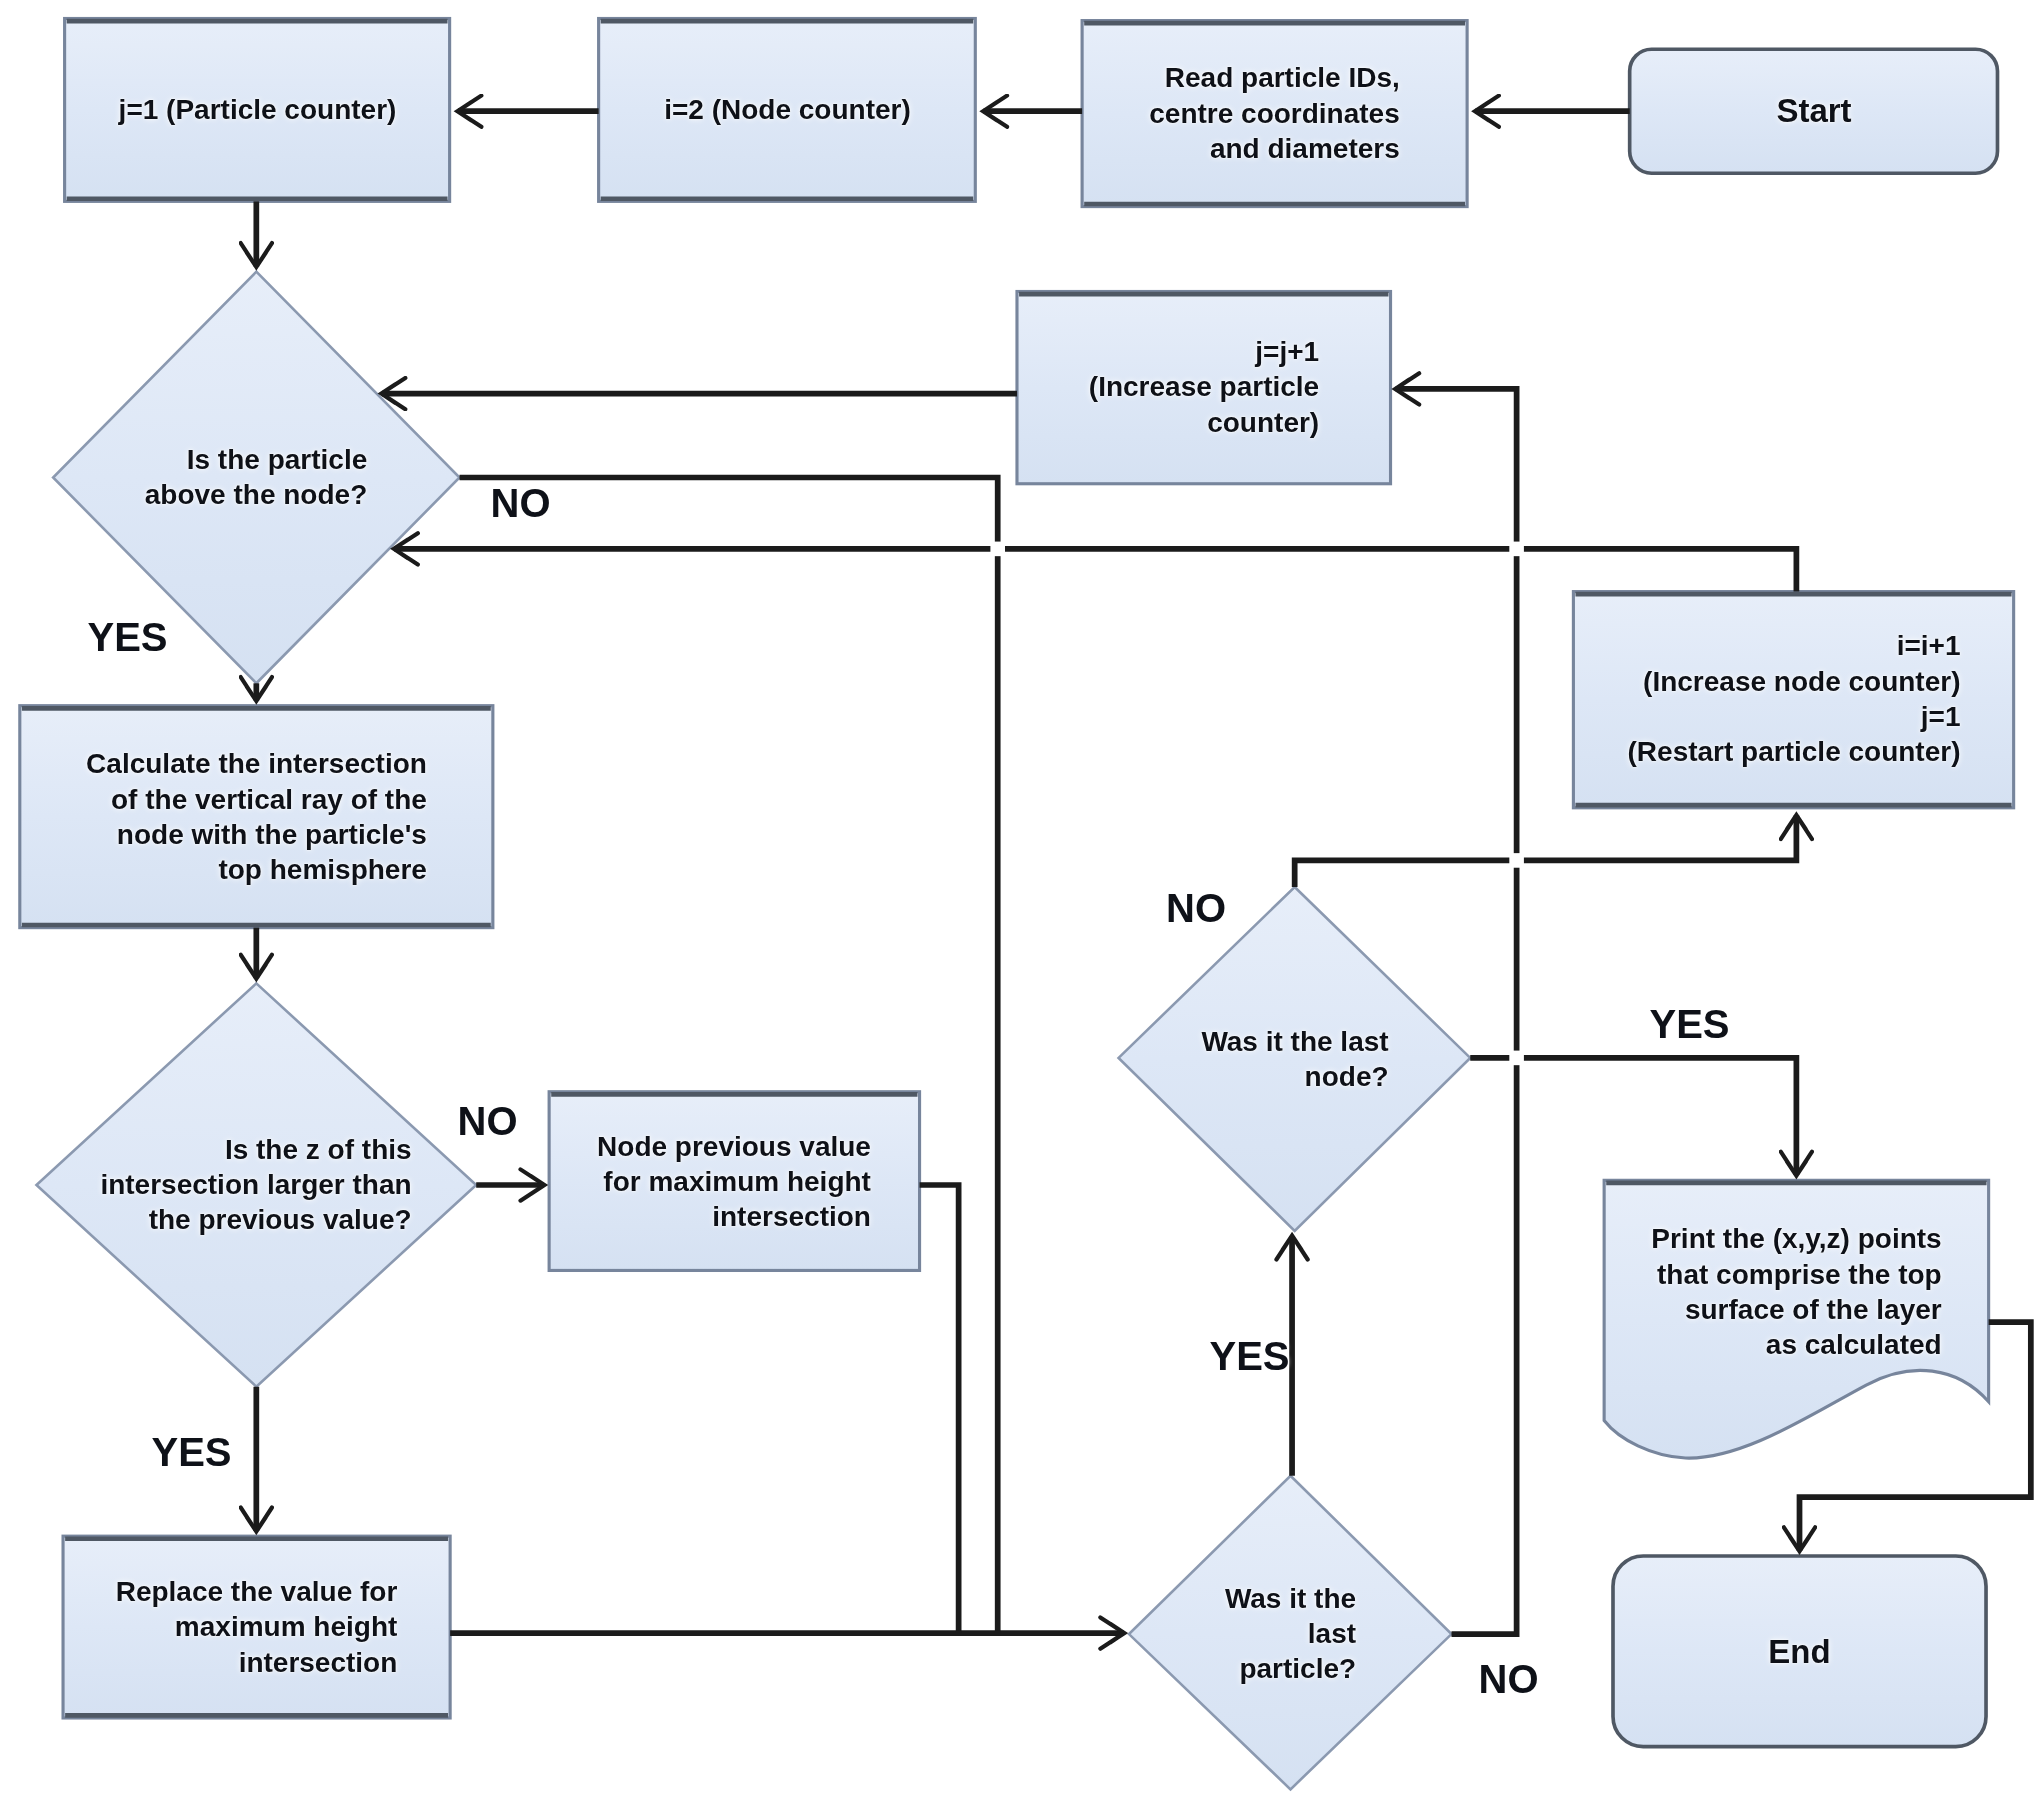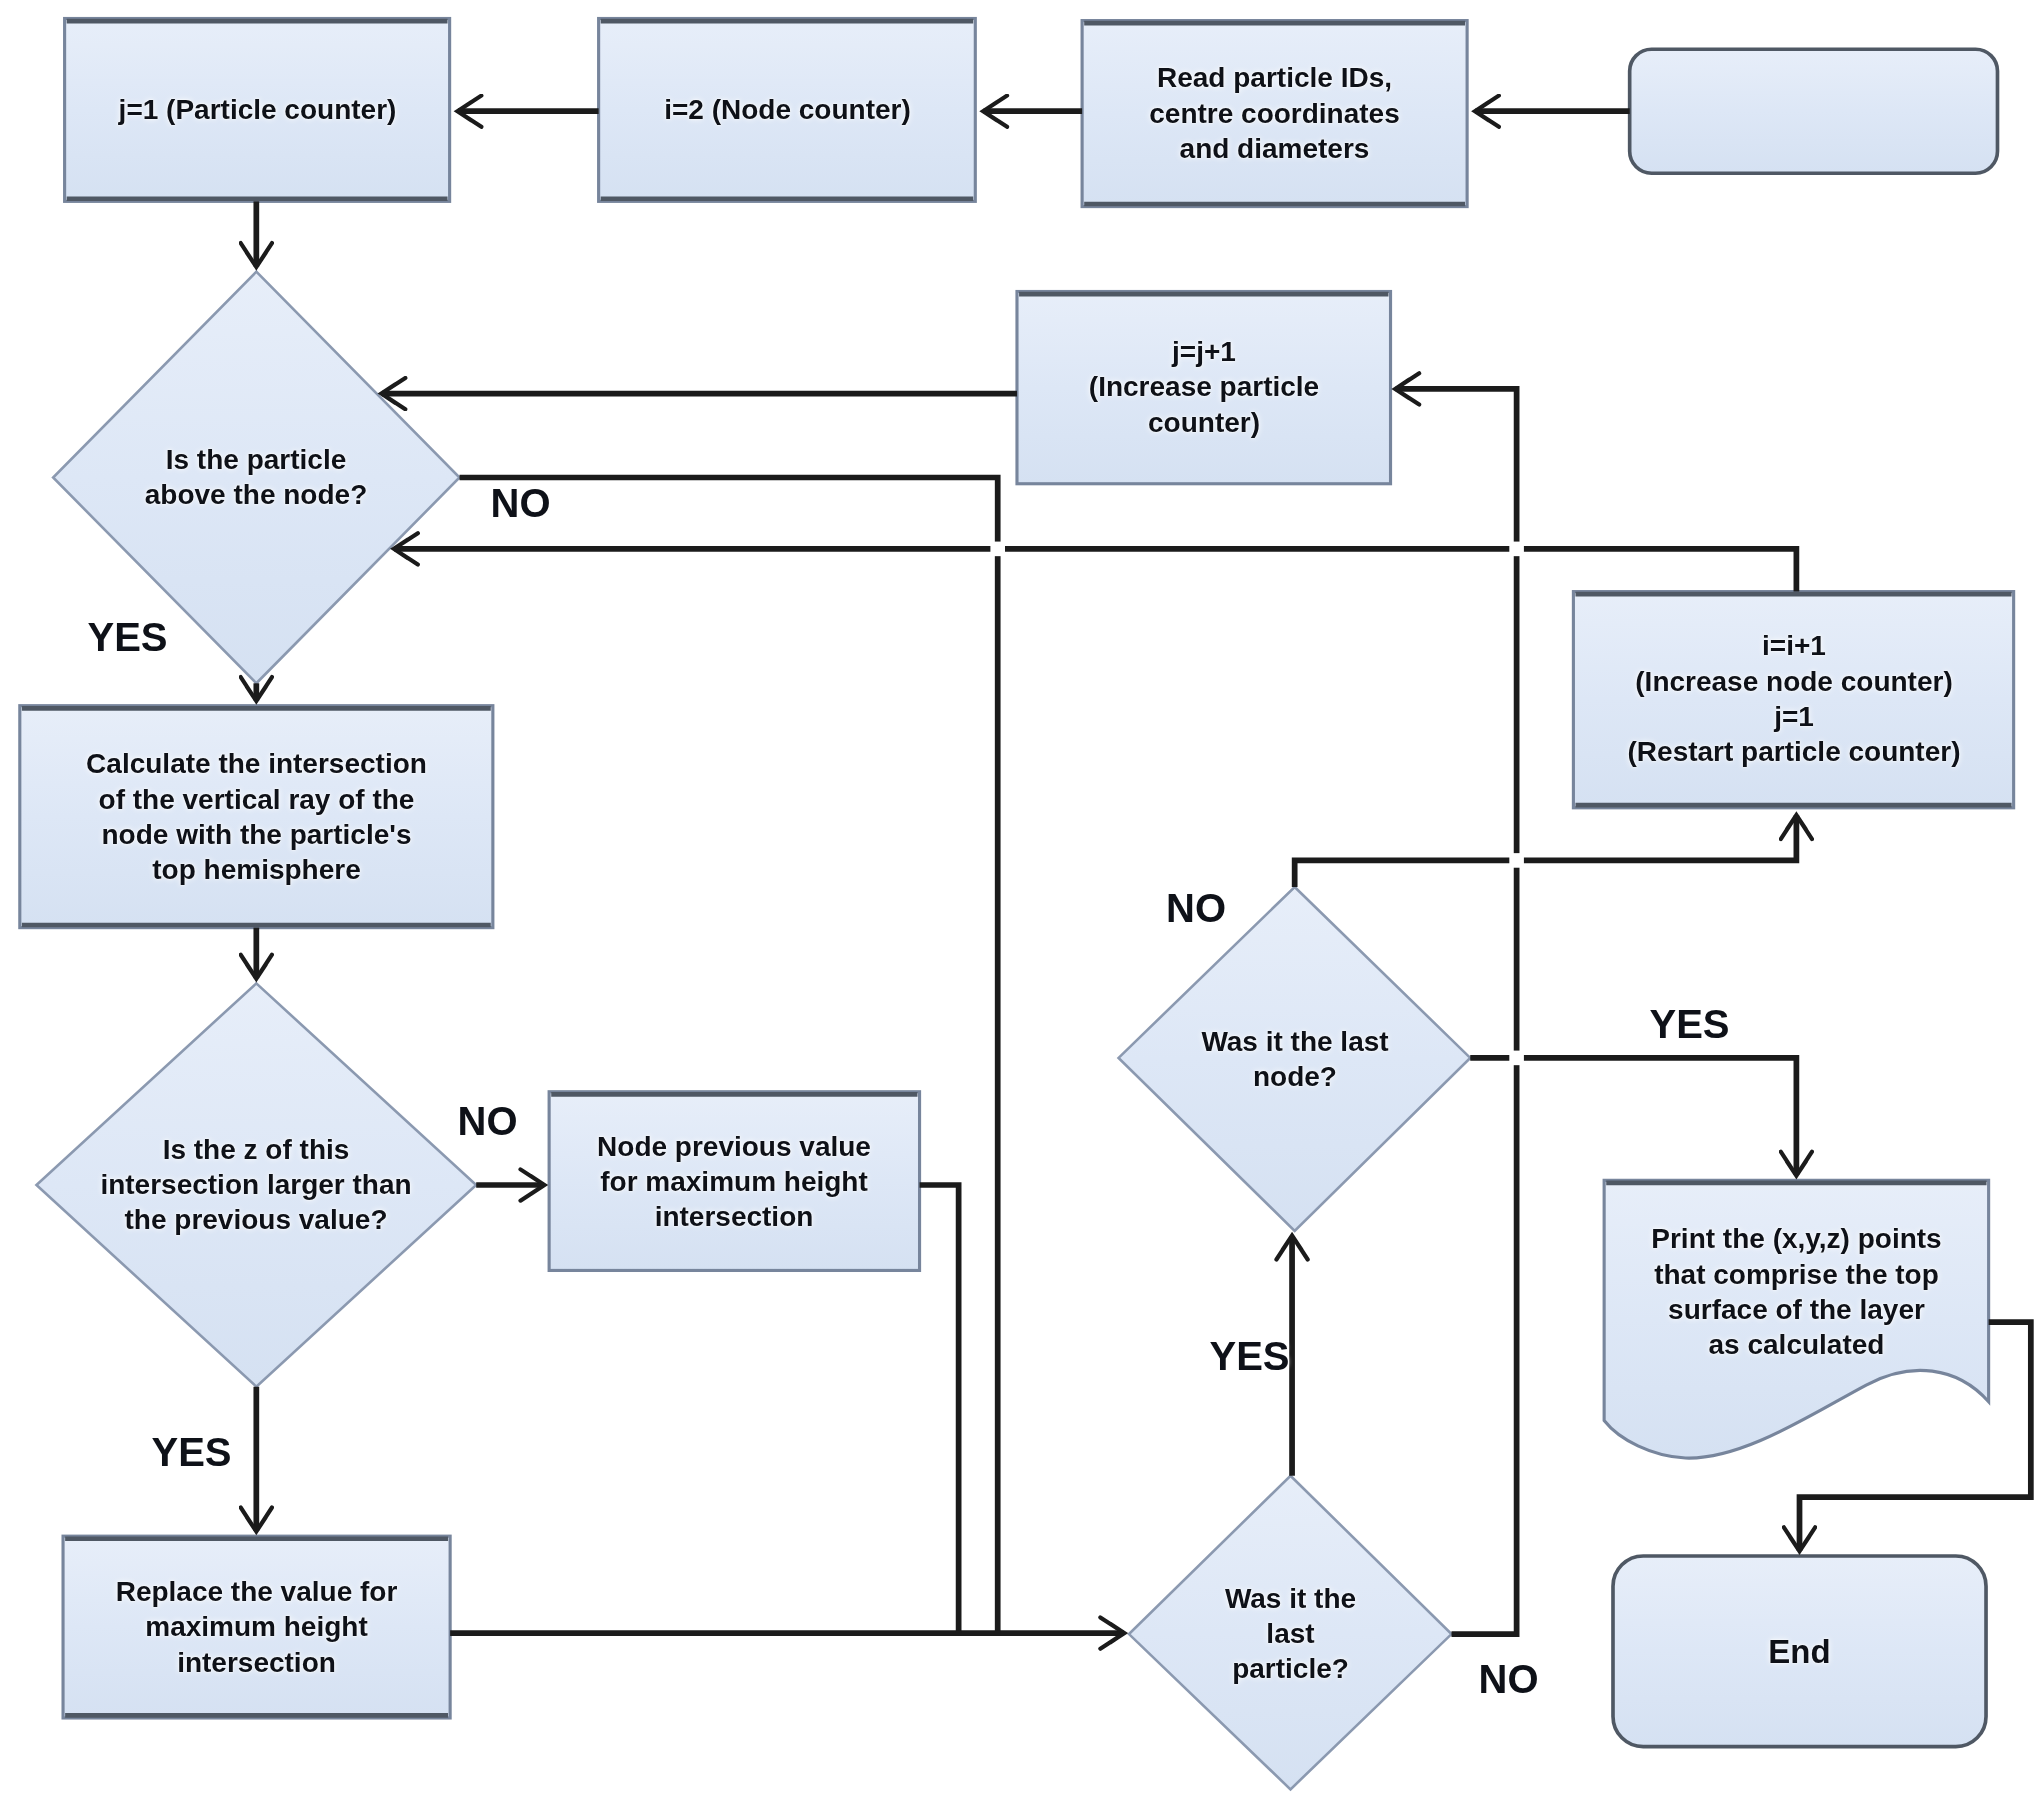--- a/index.html
+++ b/index.html
@@ -9,21 +9,21 @@
     --line:#1b1b1b;
     --text:#0e1118;
     --bg:#ffffff;
   }
   html,body{margin:0;padding:0;background:var(--bg);}
   body{font-family:"Liberation Sans","DejaVu Sans",sans-serif;}
   .stage{position:relative;width:2035px;height:1799px;background:var(--bg);overflow:hidden;}
   .layer{position:absolute;left:0;top:0;}
   .lbl{
     position:absolute;display:flex;align-items:center;justify-content:center;
-    text-align:center;white-space:pre-line;font-weight:bold;color:var(--text);
+    text-align:right;white-space:pre-line;font-weight:bold;color:var(--text);
     font-size:28px;line-height:1.26;letter-spacing:0px;
     text-shadow:0 0 6.3px #fff,0 0 2.1px #fff,0 0 1px #fff;
     pointer-events:none;
   }
   .big{font-size:33px;}
   .tag{
     position:absolute;display:flex;align-items:center;justify-content:center;
     font-weight:bold;font-size:40px;color:var(--text);
     text-shadow:0 0 5.2px #fff,0 0 1.6px #fff;pointer-events:none;
   }
@@ -115,20 +115,21 @@
       <rect x="2897" y="1637" width="28" height="28"></rect>
       <rect x="2897" y="2016" width="28" height="28"></rect>
     </g>
   </svg>
 
   <div class="lbl" style="left:65px;top:18px;width:385px;height:183px;">j=1 (Particle counter)</div>
   <div class="lbl" style="left:599px;top:18px;width:377px;height:183px;">i=2 (Node counter)</div>
   <div class="lbl" style="left:1082px;top:20.3px;width:385px;height:186px;">Read particle IDs,
 centre coordinates
 and diameters</div>
+  <div class="lbl big" style="left:1630px;top:49px;width:368px;height:124px;">Start</div>
   <div class="lbl" style="left:1017px;top:291px;width:374px;height:192px;border-radius:12px;">j=j+1
 (Increase particle
 counter)</div>
   <div class="lbl" style="left:53px;top:271px;width:406px;height:412px;">Is the particle
 above the node?</div>
   <div class="lbl" style="left:1574px;top:591px;width:440px;height:216px;">i=i+1
 (Increase node counter)
 j=1
 (Restart particle counter)</div>
   <div class="lbl" style="left:20px;top:706px;width:473px;height:222px;">Calculate the intersection

